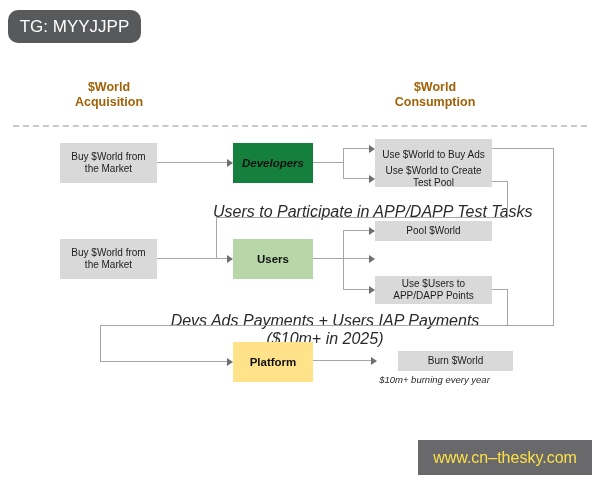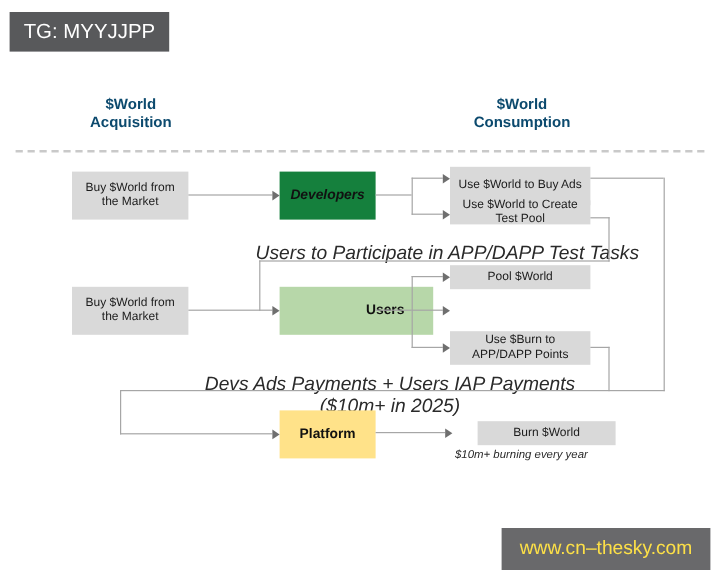--- a/index.html
+++ b/index.html
@@ -1,27 +1,27 @@
 <!DOCTYPE html>
 <html><head>
 <meta charset="utf-8">
 <style>
   html,body{margin:0;padding:0;background:#fff;}
   .canvas{position:relative;width:600px;height:480px;background:#fff;overflow:hidden;
           font-family:"Liberation Sans","DejaVu Sans",sans-serif;}
   .badge{position:absolute;left:8px;top:10px;width:133px;height:33px;background:#58595b;
-         color:#fff;font-size:17px;display:flex;align-items:center;justify-content:center;}
+         color:#fff;font-size:17px;display:flex;align-items:center;justify-content:center;border-radius:10px;}
   .hdr{position:absolute;top:80px;width:140px;text-align:center;font-weight:bold;
-       font-size:12.5px;line-height:15px;color:#0c4a6e;white-space:pre-line;}
+       font-size:12.5px;line-height:15px;color:#a16207;white-space:pre-line;}
   .dash{position:absolute;left:13px;top:125px;width:574px;border-top:2px dashed #c9c9c9;}
   .box{position:absolute;display:flex;align-items:center;justify-content:center;
        text-align:center;white-space:pre-line;color:#1b1b1b;font-size:10px;line-height:12px;}
   .gray{background:#d9d9d9;}
   .blue{background:#15803d;font-style:italic;}
-  .green{background:#b7d7a9;padding-left:48px;}
+  .green{background:#b7d7a9;}
   .yellow{background:#ffe289;}
   .mid{font-weight:bold;font-size:11.5px;color:#111;}
   .note{position:absolute;font-style:italic;font-size:16px;color:#2a2a2a;white-space:nowrap;}
   .hl{position:absolute;height:1px;background:#a6a6a6;}
   .vl{position:absolute;width:1px;background:#a6a6a6;}
   .ar{position:absolute;width:0;height:0;border-top:4px solid transparent;
       border-bottom:4px solid transparent;border-left:6px solid #6f6f6f;}
   .wm{position:absolute;left:418px;top:440px;width:174px;height:35px;background:#69696b;
       color:#fde047;font-size:16px;display:flex;align-items:center;justify-content:center;}
 </style>
@@ -45,21 +45,21 @@
   <div class="box gray" style="left:375px;top:139px;width:117px;height:32px">Use $World to Buy Ads</div>
   <div class="box gray" style="left:375px;top:167px;width:117px;height:20px">Use $World to Create
 Test Pool</div>
 
   <div class="note" style="left:213px;top:203px">Users to Participate in APP/DAPP Test Tasks</div>
 
   <div class="box gray" style="left:60px;top:239px;width:97px;height:40px">Buy $World from
 the Market</div>
   <div class="box green mid" style="left:233px;top:239px;width:80px;height:40px">Users</div>
   <div class="box gray" style="left:375px;top:221px;width:117px;height:20px">Pool $World</div>
-  <div class="box gray" style="left:375px;top:276px;width:117px;height:28px">Use $Burn to
+  <div class="box gray" style="left:375px;top:276px;width:117px;height:28px">Use $Users to
 APP/DAPP Points</div>
 
   <div class="note" style="left:165px;top:312px;width:320px;text-align:center;white-space:normal">Devs Ads Payments + Users IAP Payments ($10m+ in 2025)</div>
 
   <div class="box yellow mid" style="left:233px;top:342px;width:80px;height:40px">Platform</div>
   <div class="box gray" style="left:398px;top:351px;width:115px;height:20px">Burn $World</div>
   <div class="note" style="left:377px;top:374px;width:115px;text-align:center;font-size:9.5px">$10m+ burning every year</div>
 
   <i class="hl" style="left:157px;top:162px;width:70px"></i>
   <i class="hl" style="left:313px;top:162px;width:30px"></i>

